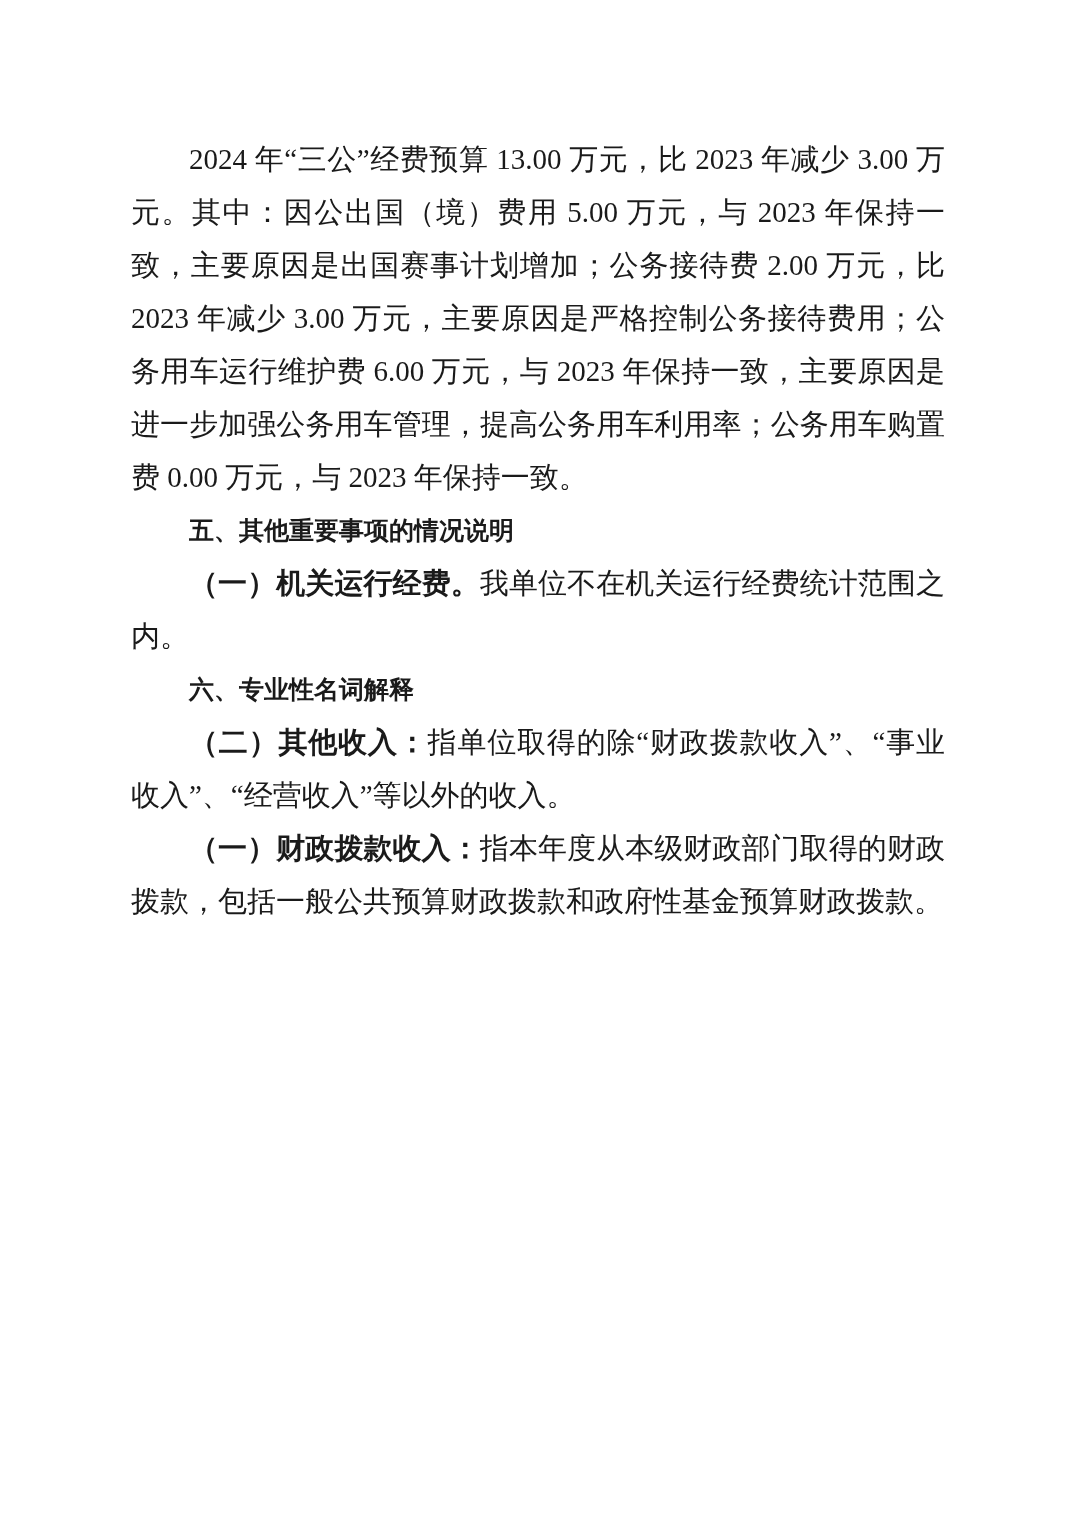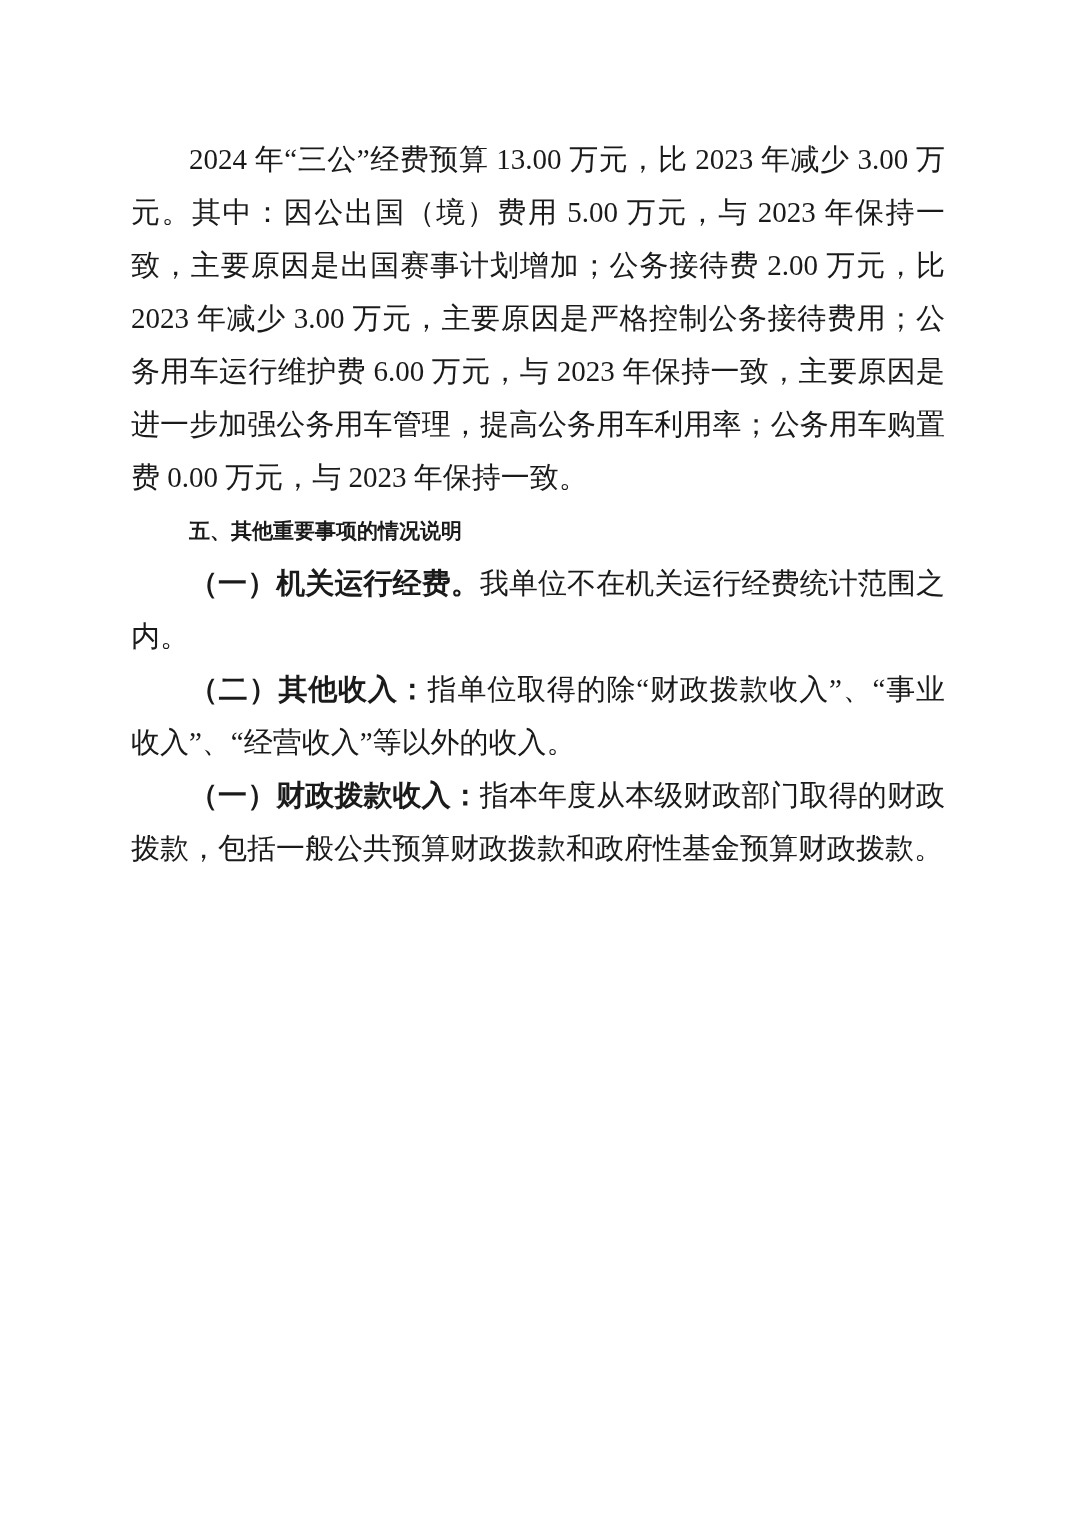--- a/index.html
+++ b/index.html
@@ -27,39 +27,40 @@
     padding: 0;
     text-indent: 58px;
   }
   .page p .lead {
     font-weight: bold;
     margin-top: 12px;
   }
   .page h2 {
     margin: 0;
     padding: 0;
-    font-size: 21px;
+    font-size: 25px;
     line-height: 53px;
     text-indent: 58px;
     font-weight: bold;
     font-family: "Liberation Sans", "DejaVu Sans", sans-serif;
   }
 </style>
 </head>
 <body>
 
 <div class="page">
 
   <p><span class="lead"></span><span>2024 年“三公”经费预算 13.00 万元，比 2023 年减少 3.00 万元。其中：因公出国（境）费用 5.00 万元，与 2023 年保持一致，主要原因是出国赛事计划增加；公务接待费 2.00 万元，比 2023 年减少 3.00 万元，主要原因是严格控制公务接待费用；公务用车运行维护费 6.00 万元，与 2023 年保持一致，主要原因是进一步加强公务用车管理，提高公务用车利用率；公务用车购置费 0.00 万元，与 2023 年保持一致。</span></p>
 
   <h2>五、其他重要事项的情况说明</h2>
 
   <p><span class="lead">（一）机关运行经费。</span><span>我单位不在机关运行经费统计范围之内。</span></p>
 
 
 
 
+  <h2>六、专业性名词解释</h2>
 
   <p><span class="lead">（二）其他收入：</span><span>指单位取得的除“财政拨款收入”、“事业收入”、“经营收入”等以外的收入。</span></p>
 
   <p><span class="lead">（一）财政拨款收入：</span><span>指本年度从本级财政部门取得的财政拨款，包括一般公共预算财政拨款和政府性基金预算财政拨款。</span></p>
 
 </div>
 
 </body></html>

